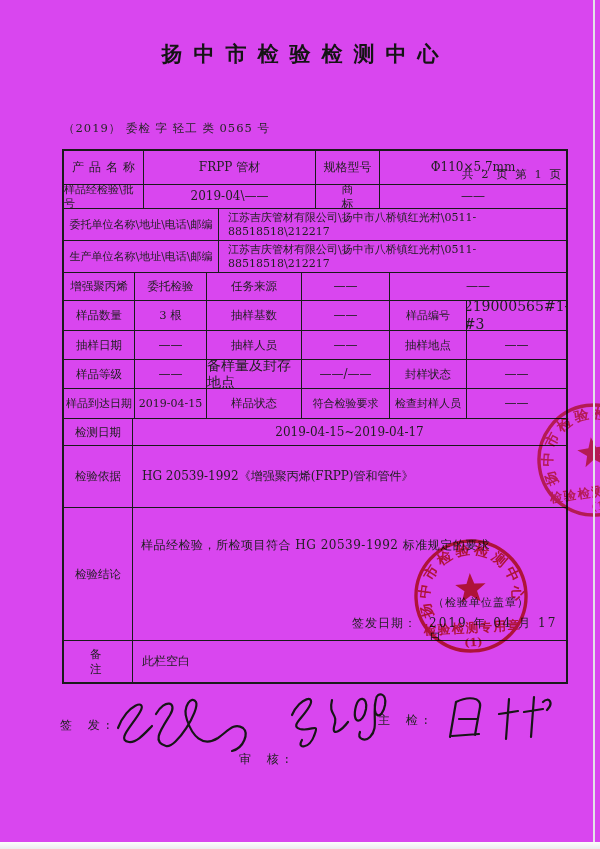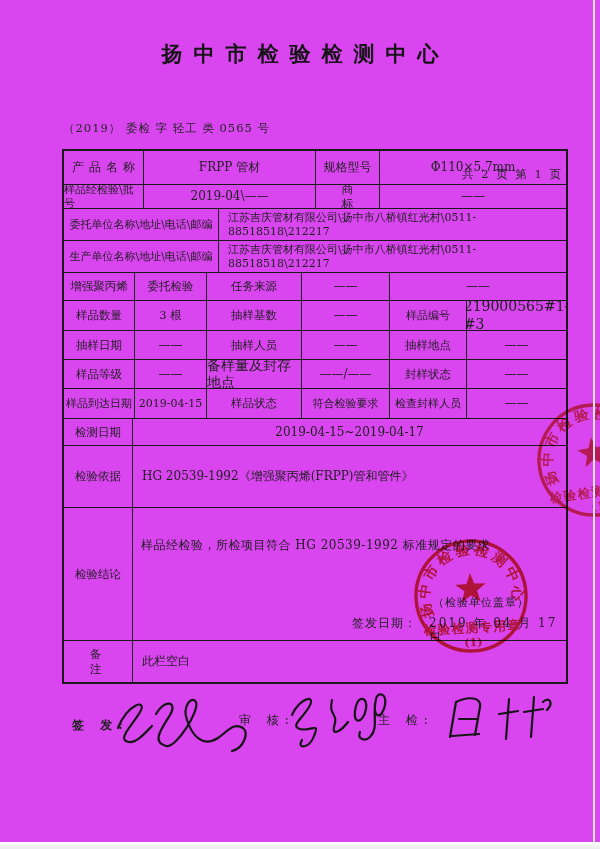--- a/index.html
+++ b/index.html
@@ -29,21 +29,21 @@
   .f11{font-size:11px;} .f10{font-size:14px;} .f115{font-size:11.5px;}
   .sp-m{letter-spacing:5px;padding-left:5px;}
   .sp-w{letter-spacing:26px;padding-left:26px;}
   .rel{position:relative;}
   .conclusion-text{position:absolute;left:8px;top:30px;font-size:12px;letter-spacing:.5px;}
   .seal-note{position:absolute;left:300px;top:88px;font-size:11px;letter-spacing:1px;}
   .issue-label{position:absolute;left:219px;top:108px;font-size:12px;letter-spacing:1px;}
   .issue-value{position:absolute;left:296px;top:108px;font-size:12px;letter-spacing:2px;}
   
   .sig-label{font-size:12px;letter-spacing:6px;color:#222;}
-  .lab-issue{left:72px;top:717px;font-weight:bold;} .lab-review{left:239px;top:712px;} .lab-chief{left:378px;top:712px;text-align:center;}
+  .lab-issue{left:60px;top:717px;} .lab-review{left:239px;top:751px;} .lab-chief{left:378px;top:712px;text-align:center;}
   
   .ink-layer,.stamp-layer{left:0;top:0;width:600px;height:849px;pointer-events:none;}
   .stamp-layer{mix-blend-mode:multiply;opacity:.92;}
   .edge-right{right:5px;top:0;width:2px;height:849px;background:#e3e3e7;}
   .edge-bottom{left:0;right:0;bottom:0;height:7px;background:linear-gradient(#fdfdfc,#ebebee);}
 </style>
 </head>
 <body>
 
 <div class="page">

